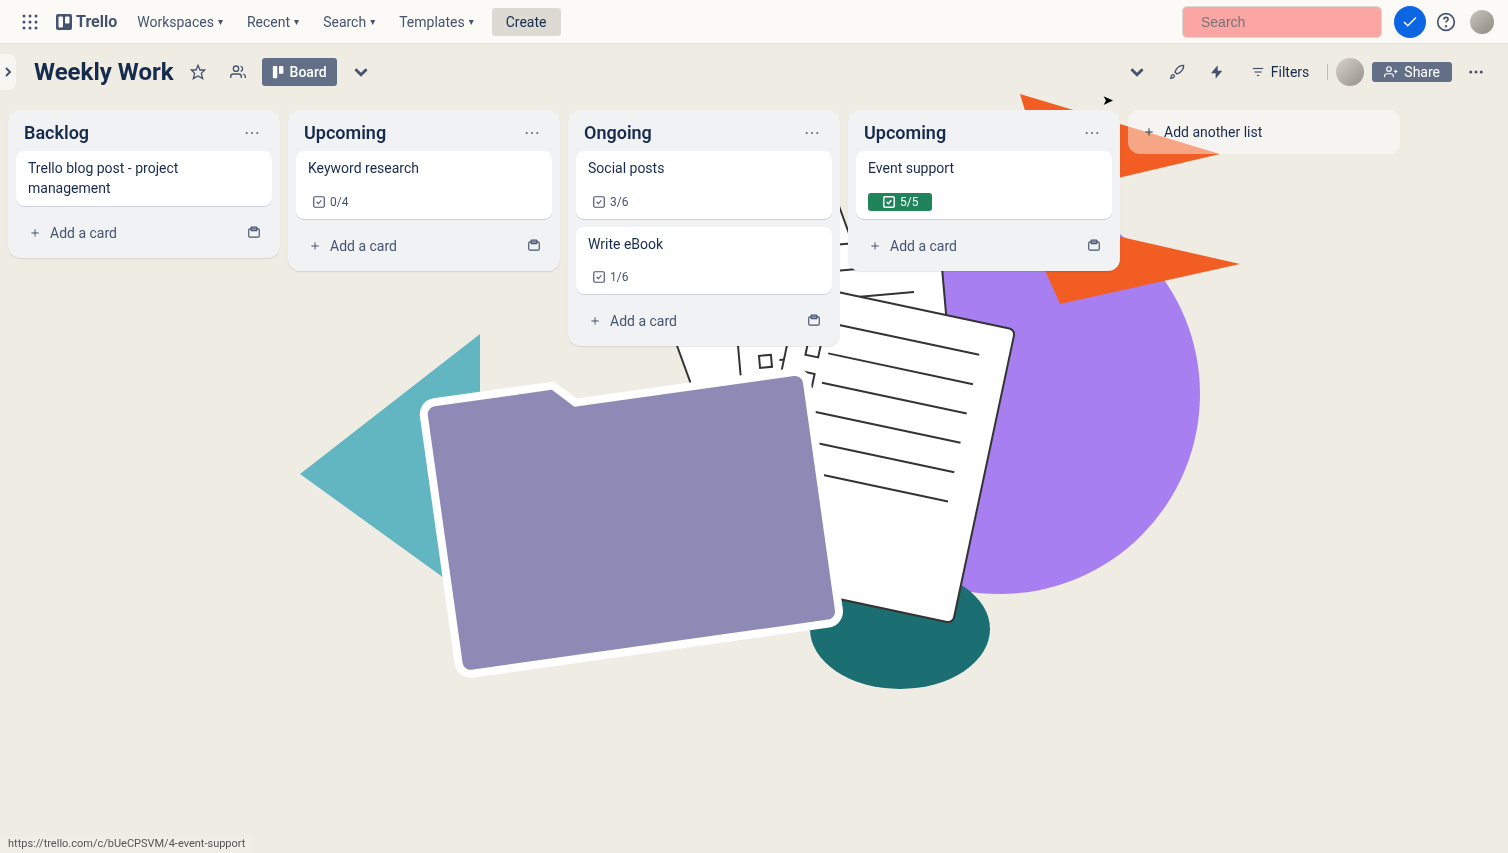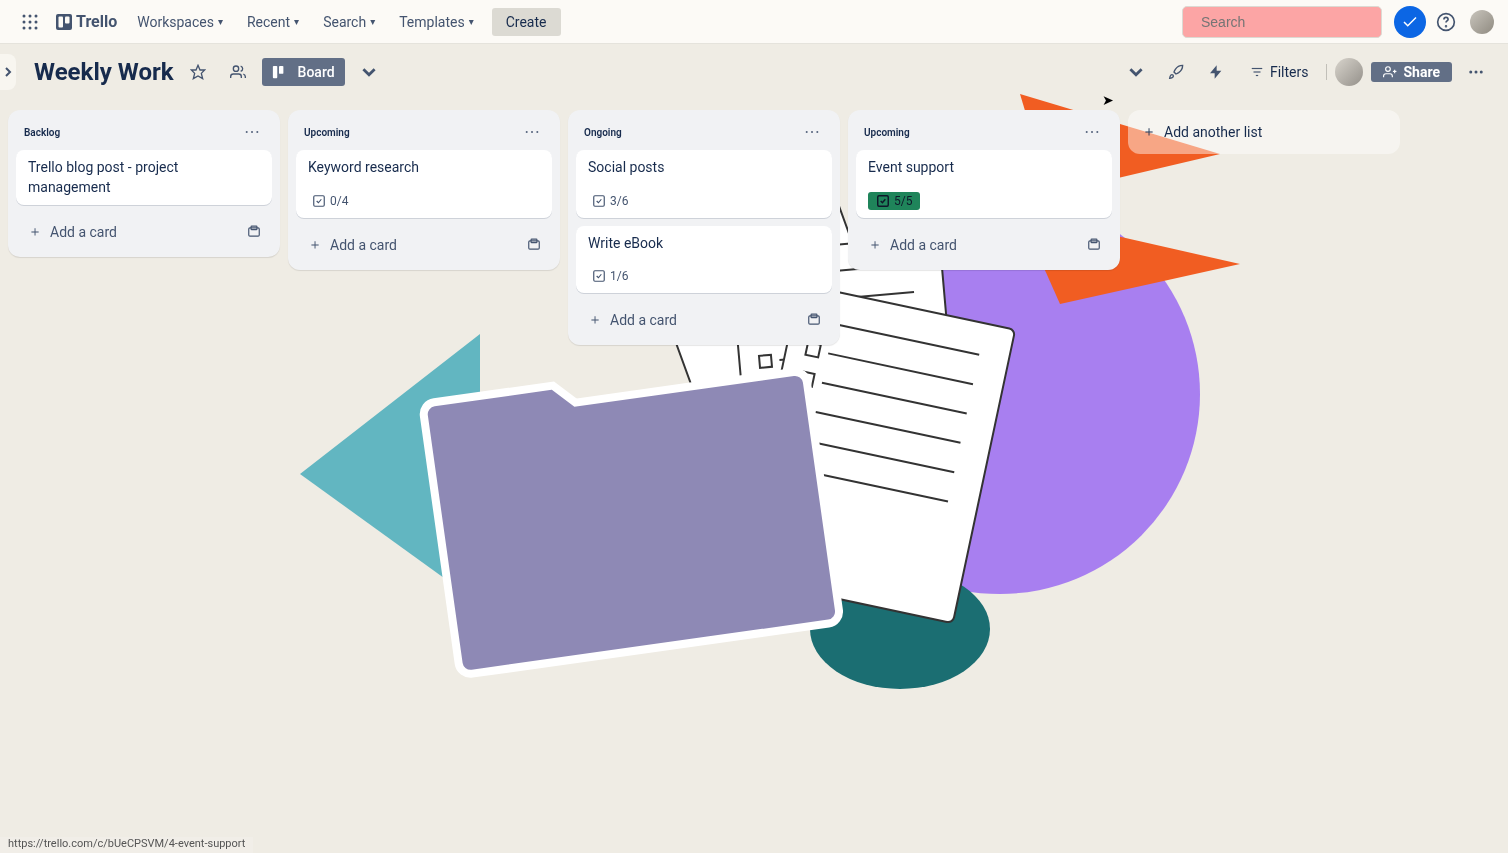--- a/index.html
+++ b/index.html
@@ -38,27 +38,27 @@
     display:flex;
     align-items:center;
     padding: 0 16px 0 8px;
     gap:8px;
     position: relative;
     z-index: 5;
   }
   .drawer-tab { width:16px; height:36px; background:#fcfaf6aa; border-radius:0 8px 8px 0; display:flex; align-items:center; justify-content:center; margin-left:-8px; cursor:pointer; }
   .board-title { font-size:24px; font-weight:700; color:#172b4d; margin-left:10px; }
   .icon-btn { width:32px; height:32px; display:flex; align-items:center; justify-content:center; border-radius:3px; cursor:pointer; color:#44546f; }
-  .view-btn { display:flex; align-items:center; gap:12px; background:#44546f22; padding:6px 10px; border-radius:3px; color:#172b4d; font-size:14px; font-weight:500; cursor:pointer; }
+  .view-btn { display:flex; align-items:center; gap:4px; background:#44546f22; padding:6px 10px; border-radius:3px; color:#172b4d; font-size:14px; font-weight:500; cursor:pointer; }
   .view-btn.dark { background:#626f86; color:#fff; }
   .bar-spacer { flex:1; }
   .filters-btn { display:flex; align-items:center; gap:6px; padding:6px 10px; border-radius:3px; color:#172b4d; font-size:14px; cursor:pointer; }
   .divider { width:1px; height:16px; background:#c1bfb8; }
   .member-chip { width:28px; height:28px; border-radius:50%; background: linear-gradient(135deg,#d8d4cc,#94908a); cursor:pointer; }
-  .share-btn { display:flex; align-items:center; gap:6px; background:#626f86; color:#fff; padding:2px 12px; border-radius:3px; font-size:14px; cursor:pointer;font-weight:bold; }
+  .share-btn { display:flex; align-items:center; gap:6px; background:#626f86; color:#fff; padding:2px 12px; border-radius:3px; font-size:14px; cursor:pointer; }
 
   
   .bg-art { position:absolute; inset:44px 0 0 0; pointer-events:none; z-index:0; overflow:hidden; }
 
   
   .board-canvas {
     position: absolute;
     top: 100px;
     left: 0; right: 0; bottom: 0;
     padding: 10px 8px;
@@ -73,36 +73,36 @@
     background:#f1f2f4;
     border-radius:12px;
     padding:8px;
     flex-shrink:0;
     display:flex;
     flex-direction:column;
     gap:8px;
     box-shadow: 0 1px 1px rgba(0,0,0,0.1);
   }
   .list-header { display:flex; align-items:center; justify-content:space-between; padding:4px 8px 0 8px; }
-  .list-title { font-size:10px; font-weight:600; color:#172b4d; }
+  .list-title { font-size:18px; font-weight:600; color:#172b4d; }
   .list-menu { color:#626f86; cursor:pointer; padding:2px 4px; border-radius:4px; font-size:16px; line-height:1; }
   .card {
     background:#fff;
     border-radius:8px;
     padding:8px 12px 8px 12px;
     box-shadow: 0 1px 0 rgba(9,30,66,0.15);
     cursor:pointer;
     display:flex;
     flex-direction:column;
     gap:6px;
   }
   .card-title { font-size:14px; color:#172b4d; line-height:1.4; }
   .card-badges { display:flex; align-items:center; gap:4px;margin-top:8px; }
   .checklist-badge { display:flex; align-items:center; gap:4px; font-size:12px; color:#44546f; padding:2px 4px; border-radius:3px; }
-  .checklist-badge.done { background:#1f845a; color:#0f172a; padding:2px 8px;text-align:center; }
+  .checklist-badge.done { background:#1f845a; color:#ffffff; padding:2px 14px;text-align:center; }
   .checklist-badge svg { width:14px; height:14px; }
   .add-card-row { display:flex; align-items:center; justify-content:space-between; padding:4px 4px 2px 4px; }
   .add-card-btn { display:flex; align-items:center; gap:8px; padding:6px 8px; border-radius:8px; color:#44546f; font-size:14px; cursor:pointer; flex:1; }
   .template-btn { width:28px; height:28px; display:flex; align-items:center; justify-content:center; border-radius:6px; cursor:pointer; color:#44546f; }
   .add-list {
     width:272px;
     background:rgba(255,255,255,0.45);
     border-radius:12px;
     padding:12px 14px;
     display:flex;

